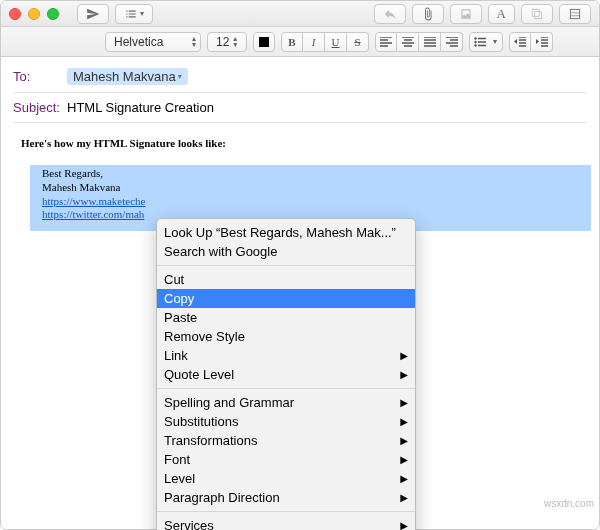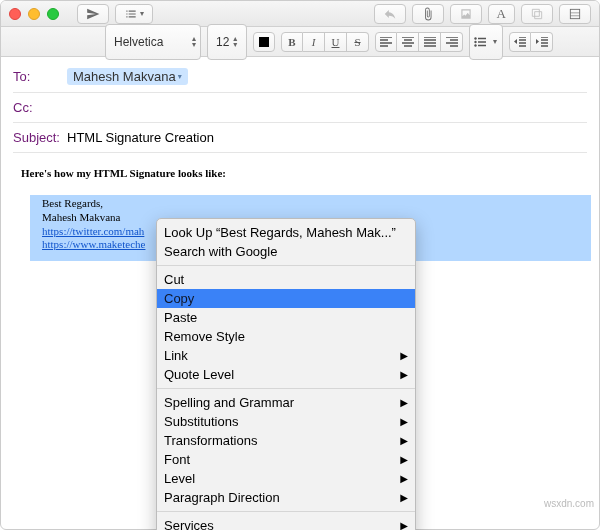--- a/index.html
+++ b/index.html
@@ -13,21 +13,21 @@
   .tl.r { background: #ff5f57; border: 0.5px solid #e24640; }
   .tl.y { background: #ffbd2e; border: 0.5px solid #e1a128; }
   .tl.g { background: #28c940; border: 0.5px solid #1dad2c; }
   .tbtn { height: 20px; padding: 0 8px; border: 1px solid #c8c8c8; border-radius: 4px; background: linear-gradient(#fdfdfd,#f2f2f2); display: inline-flex; align-items: center; justify-content: center; color: #555; font-size: 12px; }
   .tbtn svg { width: 14px; height: 14px; fill: #6b6b6b; }
   .spacer { flex: 1; }
   .tbtn.dis svg { fill: #c0c0c0; }
   .tbtn.dis { color: #c0c0c0; }
   
   .fmtbar { height: 30px; background: linear-gradient(#f6f6f6,#ececec); border-bottom: 1px solid #d0d0d0; display: flex; align-items: center; padding: 0 8px; gap: 6px; }
-  .select { height: 36px; border: 1px solid #c8c8c8; border-radius: 4px; background: linear-gradient(#fdfdfd,#f2f2f2); display: inline-flex; align-items: center; padding: 0 4px 0 8px; font-size: 12px; color: #333; gap: 4px; }
+  .select { height: 20px; border: 1px solid #c8c8c8; border-radius: 4px; background: linear-gradient(#fdfdfd,#f2f2f2); display: inline-flex; align-items: center; padding: 0 4px 0 8px; font-size: 12px; color: #333; gap: 4px; }
   .select .chev { font-size: 8px; color: #666; line-height: 6px; }
   .ic { width: 22px; height: 20px; border: 1px solid #c8c8c8; border-radius: 4px; background: linear-gradient(#fdfdfd,#f2f2f2); display: inline-flex; align-items: center; justify-content: center; }
   .group { display: inline-flex; }
   .group .ic:first-child { border-top-right-radius:0; border-bottom-right-radius:0; }
   .group .ic:not(:first-child):not(:last-child){ border-radius:0; border-left:0;}
   .group .ic:last-child { border-top-left-radius:0; border-bottom-left-radius:0; border-left:0;}
   .ic span { font-size: 11px; color:#555; font-family: Georgia, serif; }
   
   .fields { padding: 4px 12px 0 12px; }
   .frow { display: flex; align-items: center; border-bottom: 1px solid #e5e5e5; padding: 7px 0; font-size: 13px; }
@@ -38,21 +38,21 @@
   
   .body { padding: 14px 20px; font-size: 11px; font-family: Liberation Serif, serif; }
   .intro { margin-bottom: 18px; font-weight: 600; color:#000;}
   .sig { position: relative; margin-left: 21px; }
   .selbg { position: absolute; left: -12px; right: -12px; top: -2px; height: 66px; background: #b3d7ff; z-index: 0; }
   .sigtxt { position: relative; z-index: 1; line-height: 1.25; }
   .sigtxt a { color: #1155cc; text-decoration: underline; }
   
   .ctxmenu { position: absolute; left: 156px; top: 218px; width: 260px; background: #f2f2f2; border: 1px solid #bcbcbc; border-radius: 5px; box-shadow: 0 6px 18px rgba(0,0,0,0.25); font-size: 13px; padding: 4px 0; z-index: 10; }
   .mrow { display: flex; align-items: center; padding: 2px 7px; height: 19px; color: #000; justify-content: space-between;}
-  .mrow.hl { background: #3a82f7; color: #0f172a; }
+  .mrow.hl { background: #3a82f7; color: #ffffff; }
   .msep { height: 1px; background: #d6d6d6; margin: 4px 0; }
   .arr { font-size: 10px; color: #000; }
   
   .wm { position: absolute; right: 6px; bottom: 21px; font-size: 10px; color: #bbb; z-index: 20; }
 </style>
 </head>
 <body>
 
 <div class="window">
 
@@ -185,37 +185,34 @@
 
   <div class="fields">
     <div class="frow">
       <span class="flabel">To:</span>
       <span class="token">
         <span>Mahesh Makvana</span>
         <span class="dd">▾</span>
       </span>
     </div>
     <div class="frow">
-      <span class="flabel">Cc:</span>
-    </div>
-    <div class="frow">
       <span class="flabel">Subject:</span>
       <span class="fval">HTML Signature Creation</span>
     </div>
   </div>
 
   <div class="body">
     <div class="intro">Here's how my HTML Signature looks like:</div>
     <div class="sig">
       <div class="selbg"></div>
       <div class="sigtxt">
         <div>Best Regards,</div>
         <div>Mahesh Makvana</div>
+        <div><a href="#">https://www.maketeche</a></div>
         <div><a href="#">https://twitter.com/mah</a></div>
-        <div><a href="#">https://www.maketeche</a></div>
       </div>
     </div>
   </div>
 
 </div>
 
 <div class="ctxmenu">
   <div class="mrow">
       <span>Look Up “Best Regards, Mahesh Mak...”</span>
     </div>

